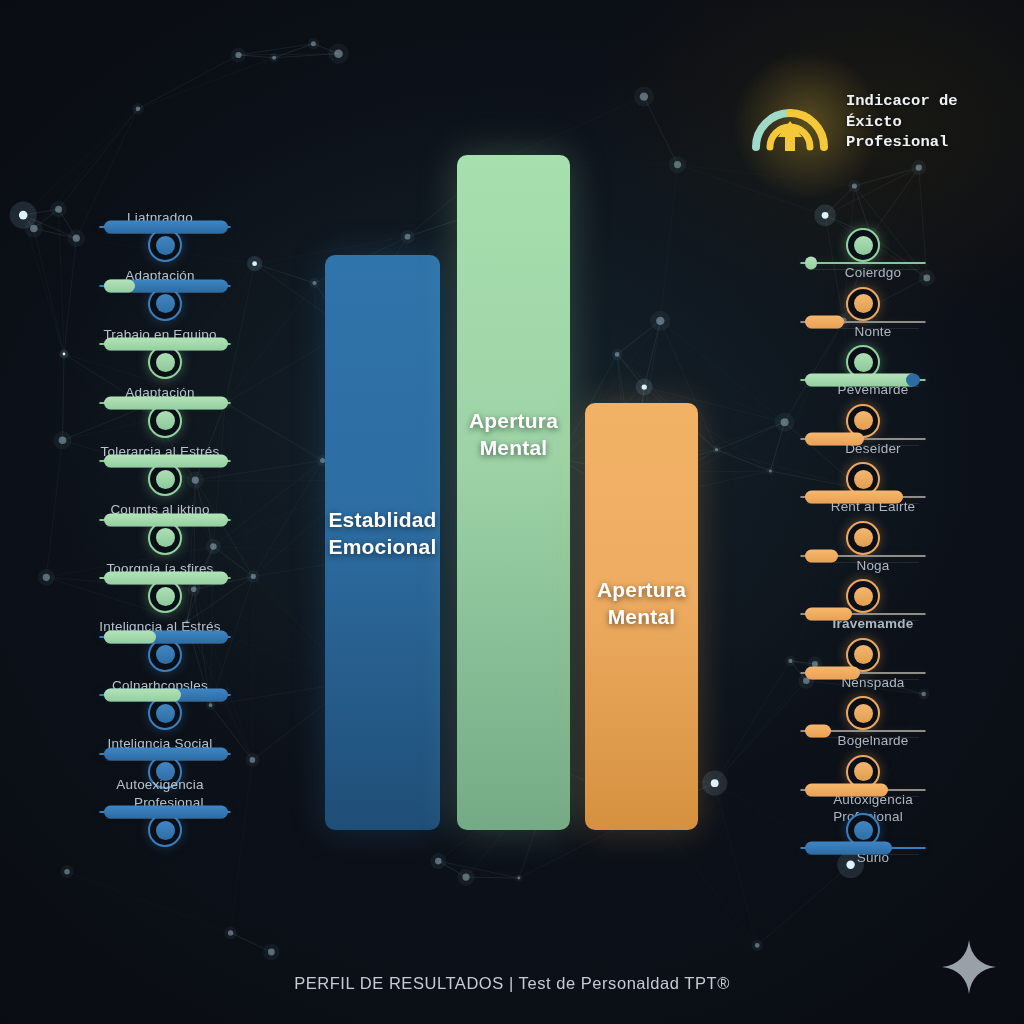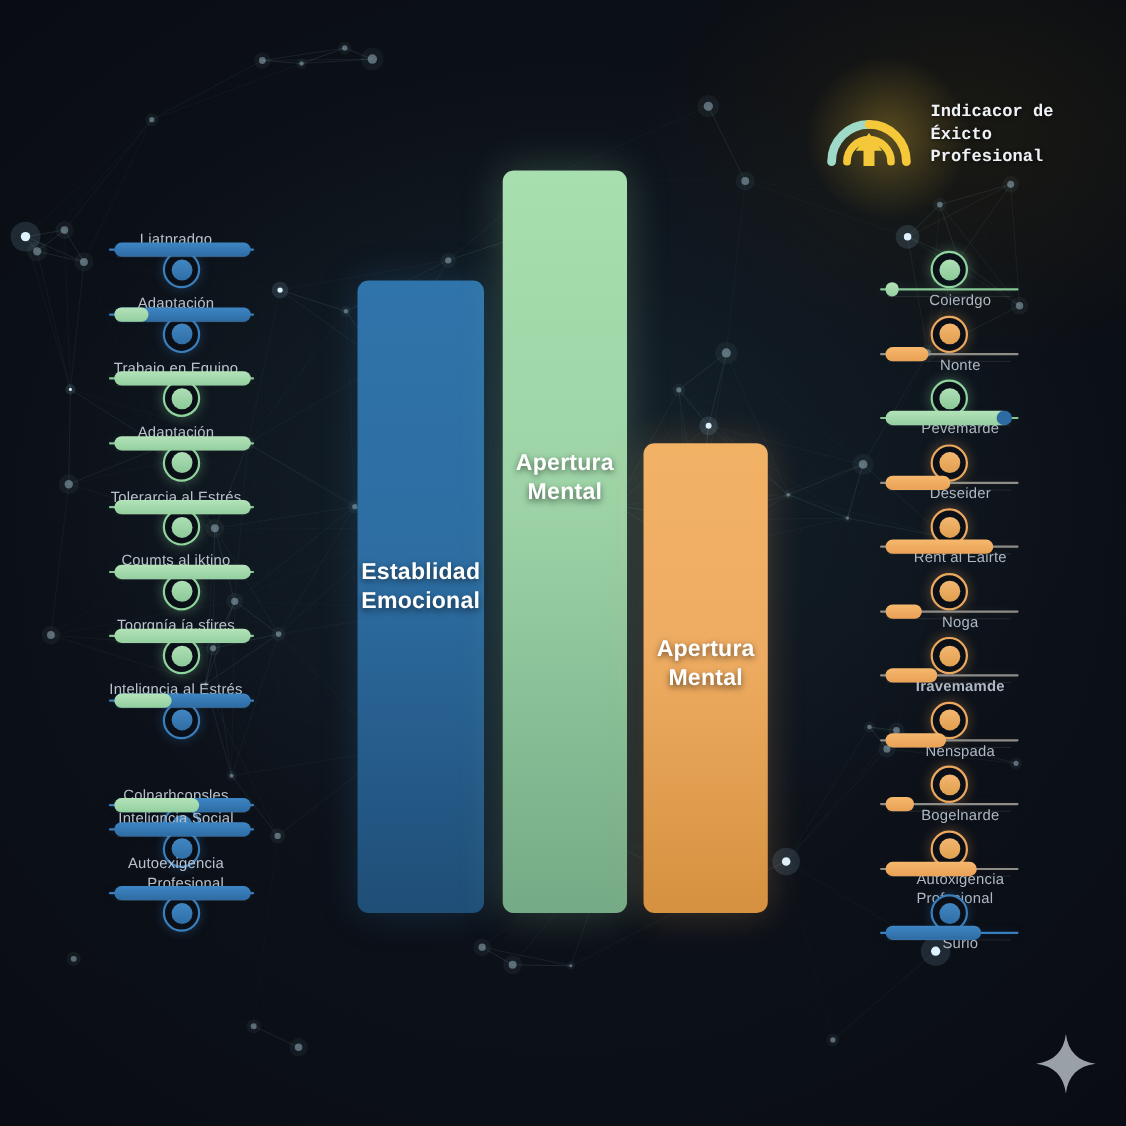--- a/index.html
+++ b/index.html
@@ -560,21 +560,21 @@
           <div>Inteligncia al Estrés</div>
         </div>
         <div class="track">
           <div class="fill" style="width: 124px;"></div>
           <div class="fill" style="width: 52.08px; background: linear-gradient(rgb(180, 227, 185), rgb(147, 207, 159)); z-index: 2;"></div>
         </div>
         <div class="knob">
           <i></i>
         </div>
       </div>
-      <div class="row left c-blue" style="top: 733px;">
+      <div class="row left c-blue" style="top: 696px;">
         <div class="rlabel">
           <div>Colnarhcopsles</div>
         </div>
         <div class="track">
           <div class="fill" style="width: 124px;"></div>
           <div class="fill" style="width: 76.88px; background: linear-gradient(rgb(180, 227, 185), rgb(147, 207, 159)); z-index: 2;"></div>
         </div>
         <div class="knob">
           <i></i>
         </div>
@@ -735,17 +735,18 @@
       <path d="M8 62 A34 34 0 0 1 42 28" fill="none" stroke="#9fd9c7" stroke-width="8" stroke-linecap="round"></path>
       <path d="M42 28 A34 34 0 0 1 76 62" fill="none" stroke="#f5c839" stroke-width="8" stroke-linecap="round"></path>
       <path d="M22 62 A20 20 0 0 1 62 62" fill="none" stroke="#f5c839" stroke-width="7" stroke-linecap="round"></path>
       <path d="M42 36 L54 52 L47 52 L47 66 L37 66 L37 52 L30 52 Z" fill="#f5c839"></path>
     </svg>
     <div class="btext">
       <span>Indicacor de Éxicto</span><br><span>Profesional</span>
     </div>
   </div>
 
+  <div id="footer">PERFIL DE RESULTADOS | Test de Personaldad TPT®</div>
 
   <svg id="spark" viewBox="0 0 58 58">
     <path d="M29 2 C31 18 40 27 56 29 C40 31 31 40 29 56 C27 40 18 31 2 29 C18 27 27 18 29 2 Z" fill="#9aa0a8"></path>
   </svg>
 </div>
 
 </body></html>

